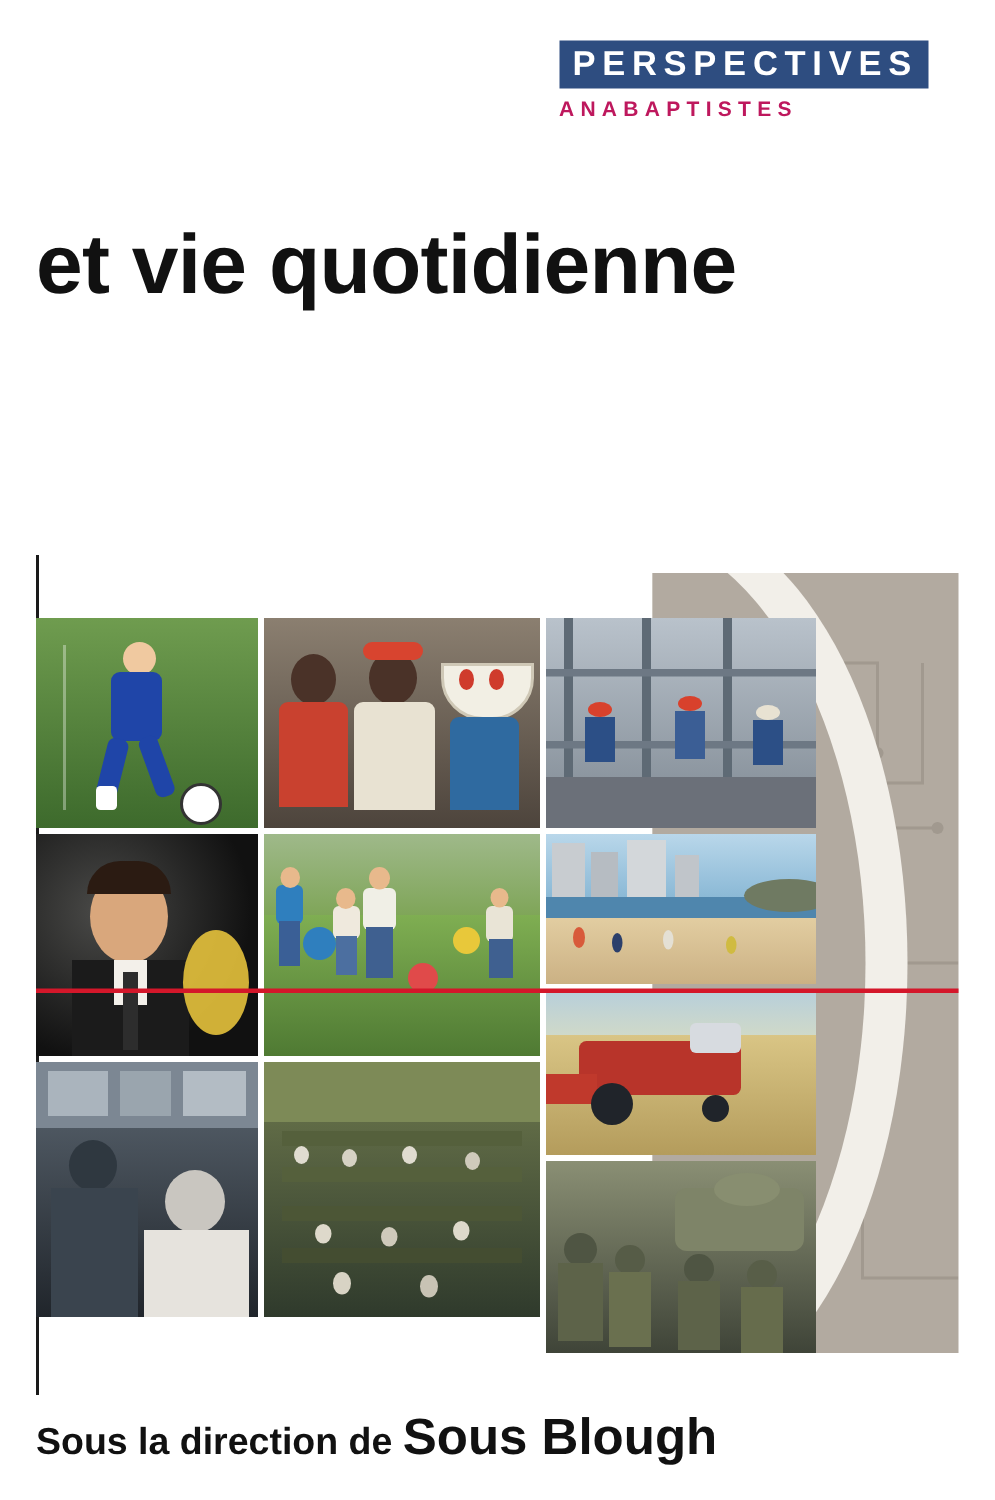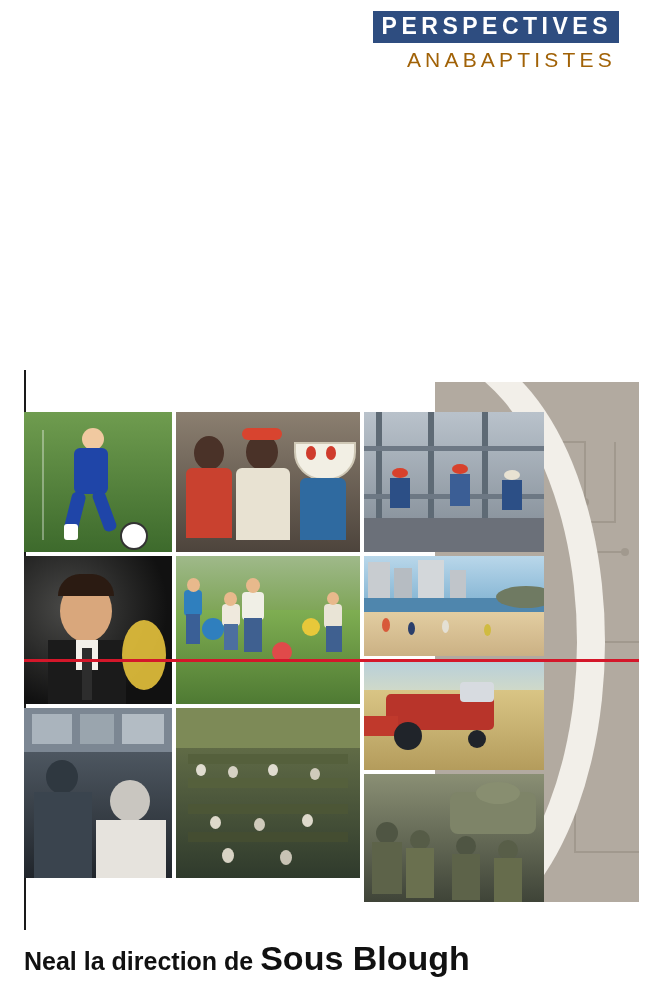--- a/index.html
+++ b/index.html
@@ -14,39 +14,38 @@
     position: relative;
     width: 663px;
     height: 1000px;
     background: #ffffff;
     overflow: hidden;
   }
 
   
   .series-badge {
     position: absolute;
-    top: 11px;
+    top: 27px;
     right: 44px;
-    text-align: right;
     line-height: 1;
   }
   .series-line1 {
     display: inline-block;
     background: #2e4d80;
     color: #ffffff;
     font-weight: bold;
     font-size: 23px;
     letter-spacing: 4.5px;
     padding: 4px 7px 5px 9px;
   }
   .series-line2 {
     display: block;
-    color: #a16207;
-    font-weight: normal;
-    font-size: 21px;
+    color: #be185d;
+    font-weight: bold;
+    font-size: 14px;
     letter-spacing: 4.2px;
     margin-top: 6px;
     padding-right: 3px;
   }
 
   
   .title-block {
     position: absolute;
     left: 24px;
     top: 140px;
@@ -162,20 +161,21 @@
 <body>
 
 <div class="cover">
 
   <div class="series-badge">
     <span class="series-line1">PERSPECTIVES</span>
     <span class="series-line2">ANABAPTISTES</span>
   </div>
 
   <div class="title-block">
+    <div class="title-line">et vie quotidienne</div>
   </div>
 
   <div class="left-rule"></div>
 
   <div class="collage-wrap">
 
     <div class="panel">
       <svg class="circuit" viewBox="0 0 204 520" preserveAspectRatio="none">
         <g stroke="#8d857a" stroke-width="2" fill="none">
           <path d="M10 20 H80 V60 H150 V120"></path>
@@ -347,17 +347,17 @@
         <div class="bar" style="left:130px; top:84px; width:28px; height:44px; background:#666c4c;"></div>
       </div>
 
     </div>
 
     <div class="red-rule"></div>
   </div>
 
   <div class="footer">
     <div class="footer-text">
-      <span>Neal la direction de </span><span class="editor">Sous Blough</span>
+      <span>Sous la direction de </span><span class="editor">Sous Blough</span>
     </div>
   </div>
 
 </div>
 
 </body></html>

